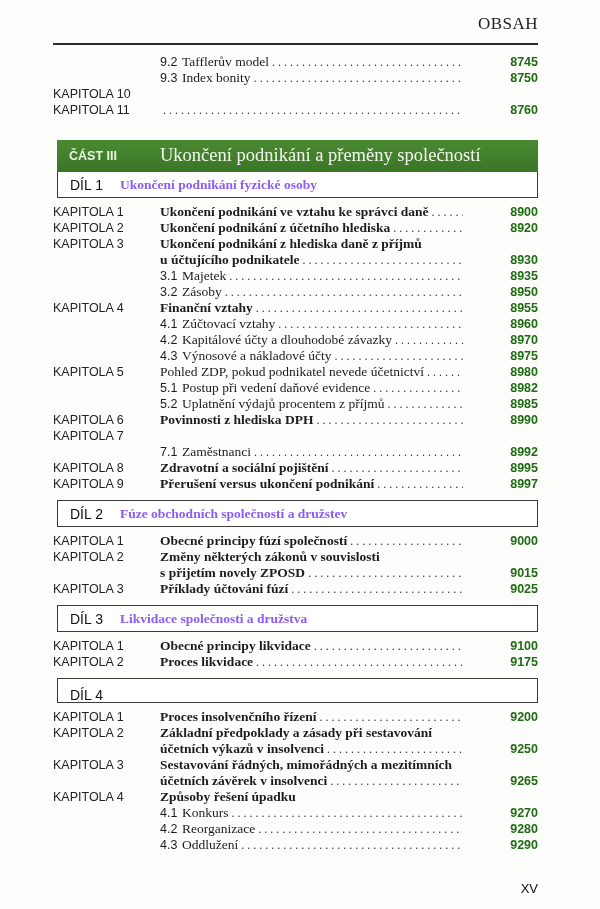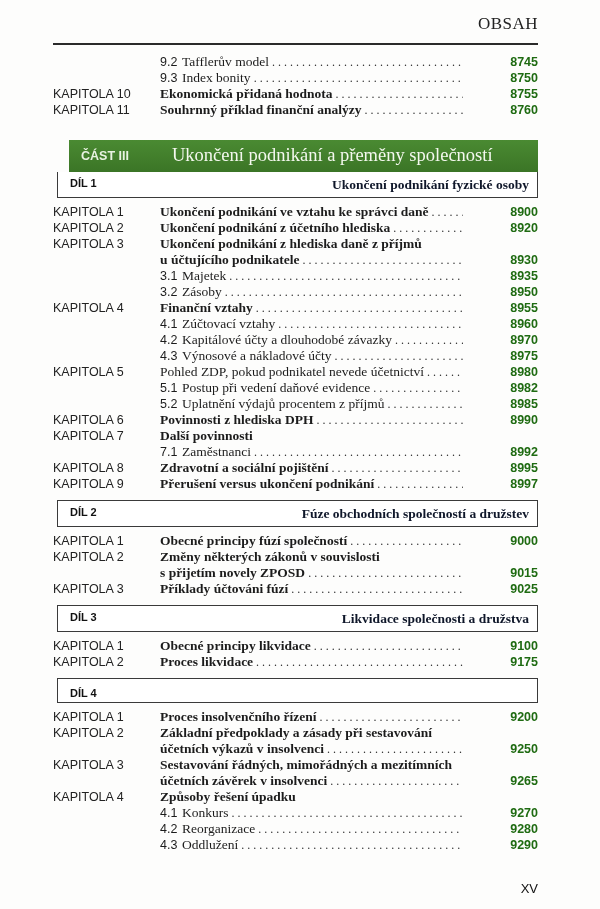--- a/index.html
+++ b/index.html
@@ -33,43 +33,43 @@
   }
   .ttl .dots::before { content: "......................................................................................................................."; }
   .ttl .pg {
     flex: none; font-family: "Liberation Sans", sans-serif; font-weight: bold; font-size: 12.5px;
     color: #1f6b12;
     margin-left: 44px;
   }
   .gap8 { height: 8px; }
   .gap6 { height: 6px; }
   .part-bar {
-    position: relative; margin-left: 16px; height: 32px; background: #3f7a2a;
+    position: relative; margin-left: 4px; height: 32px; background: #3f7a2a;
     background: linear-gradient(#4a8a32, #3b7526);
     color: #fff;
   }
   .part-bar .plbl {
     position: absolute; left: 12px; top: 9px;
     font-family: "Liberation Sans", sans-serif; font-weight: bold; font-size: 12.5px; color: #e9f3e2;
   }
   .part-bar .ptitle {
     position: absolute; left: 103px; top: 5px;
     font-family: "Liberation Serif", serif; font-size: 18.5px; color: #f4f8ef;
   }
   .dil-box {
     position: relative; margin-left: 4px; border: 1.5px solid #3a3a3a; background: #fff;
     min-height: 23px;
   }
   .dil-box .dlbl {
     position: absolute; left: 12px; top: 5px;
-    font-family: "Liberation Sans", sans-serif; font-weight: bold; font-size: 11px; color: #111;
+    font-family: "Liberation Sans", sans-serif; font-weight: normal; font-size: 14px; color: #111;
   }
   .dil-box .dtitle {
     margin-left: 62px; padding: 4px 8px 4px 0;
-    font-family: "Liberation Serif", serif; font-weight: bold; font-size: 13.5px; line-height: 17px; color: #0f172a; text-align: right;
+    font-family: "Liberation Serif", serif; font-weight: bold; font-size: 13.5px; line-height: 17px; color: #8b5cf6;
   }
   .folio {
     position: absolute; right: 62px; bottom: 13px;
     font-family: "Liberation Sans", sans-serif; font-size: 13px; color: #111;
   }
 </style>
 </head>
 <body>
 
 <div class="header-run">OBSAH</div>
@@ -88,30 +88,24 @@
   <div class="row">
     <div class="ttl">
         <span class="num">9.3</span>
         <span class="txt">Index bonity</span>
         <span class="dots"></span>
         <span class="pg">8750</span>
       </div>
   </div>
   <div class="row">
     <span class="lbl">KAPITOLA 10</span>
-    <div class="ttl">
-        <span class="txt b">Ekonomická přidaná hodnota</span>
-        <span class="dots"></span>
-        <span class="pg">8755</span>
-      </div>
   </div>
   <div class="row">
     <span class="lbl">KAPITOLA 11</span>
     <div class="ttl">
-        <span class="txt b">Souhrnný příklad finanční analýzy</span>
         <span class="dots"></span>
         <span class="pg">8760</span>
       </div>
   </div>
 
   <div style="height:22px"></div>
 
   <div class="part-bar">
     <span class="plbl">ČÁST III</span>
     <span class="ptitle">Ukončení podnikání a přeměny společností</span>
@@ -227,23 +221,20 @@
   <div class="row">
     <span class="lbl">KAPITOLA 6</span>
     <div class="ttl">
         <span class="txt b">Povinnosti z hlediska DPH</span>
         <span class="dots"></span>
         <span class="pg">8990</span>
       </div>
   </div>
   <div class="row">
     <span class="lbl">KAPITOLA 7</span>
-    <div class="ttl">
-        <span class="txt b">Další povinnosti</span>
-      </div>
   </div>
   <div class="row">
     <div class="ttl">
         <span class="num">7.1</span>
         <span class="txt">Zaměstnanci</span>
         <span class="dots"></span>
         <span class="pg">8992</span>
       </div>
   </div>
   <div class="row">

